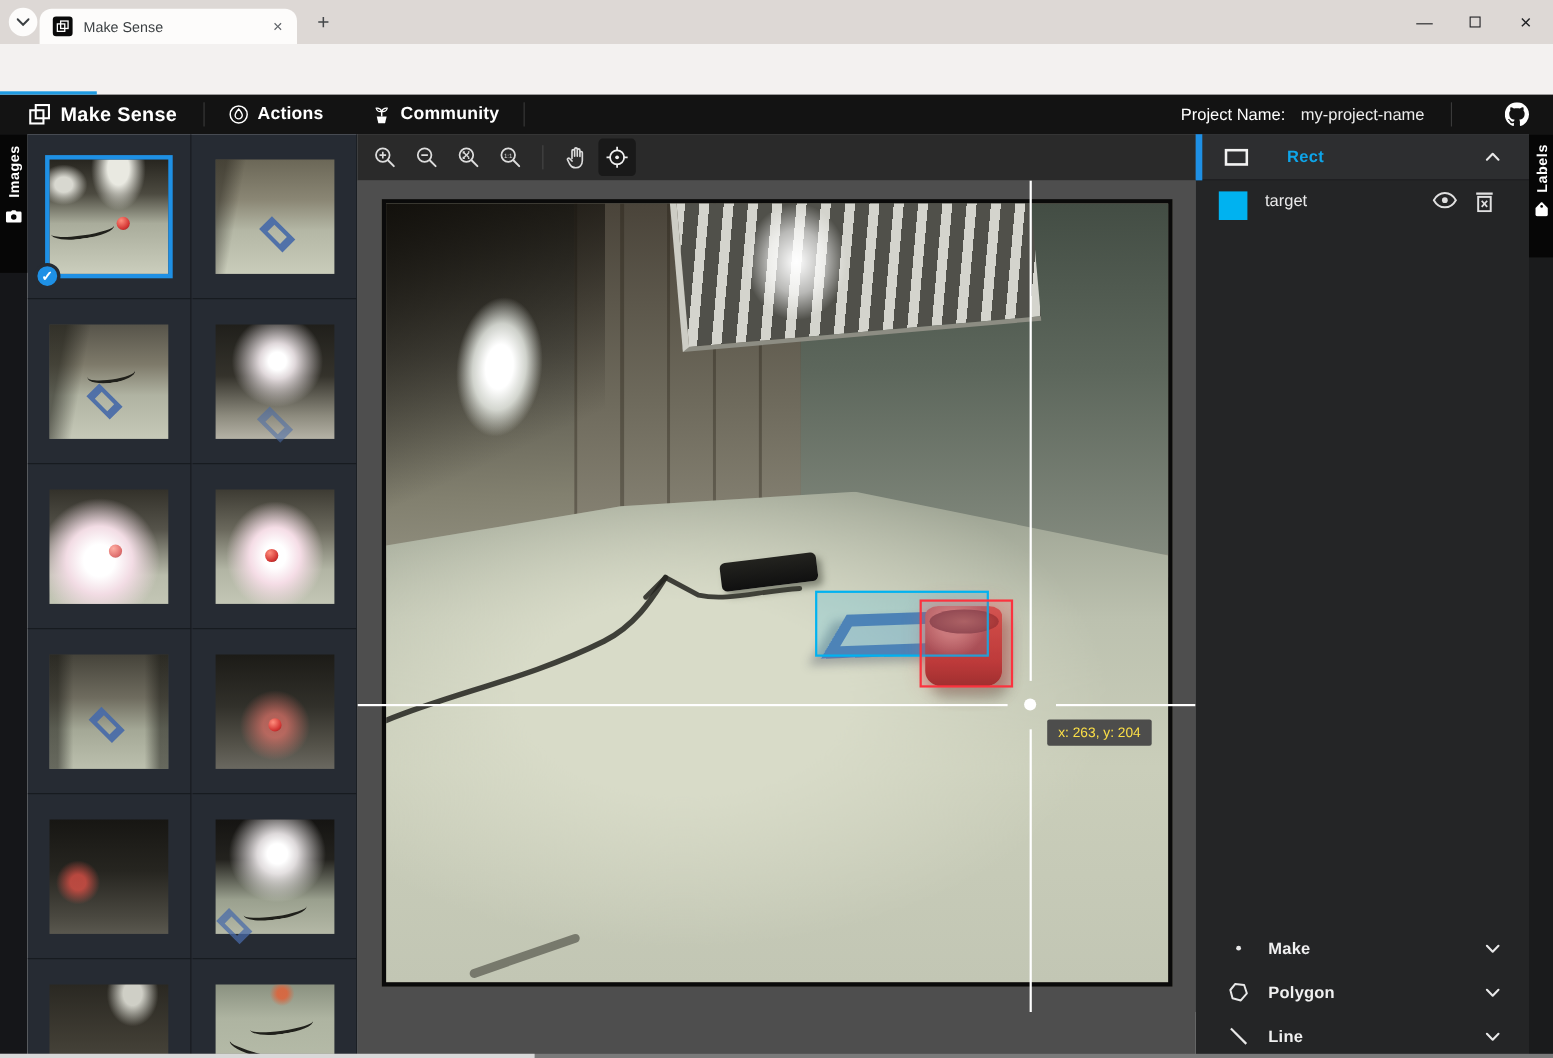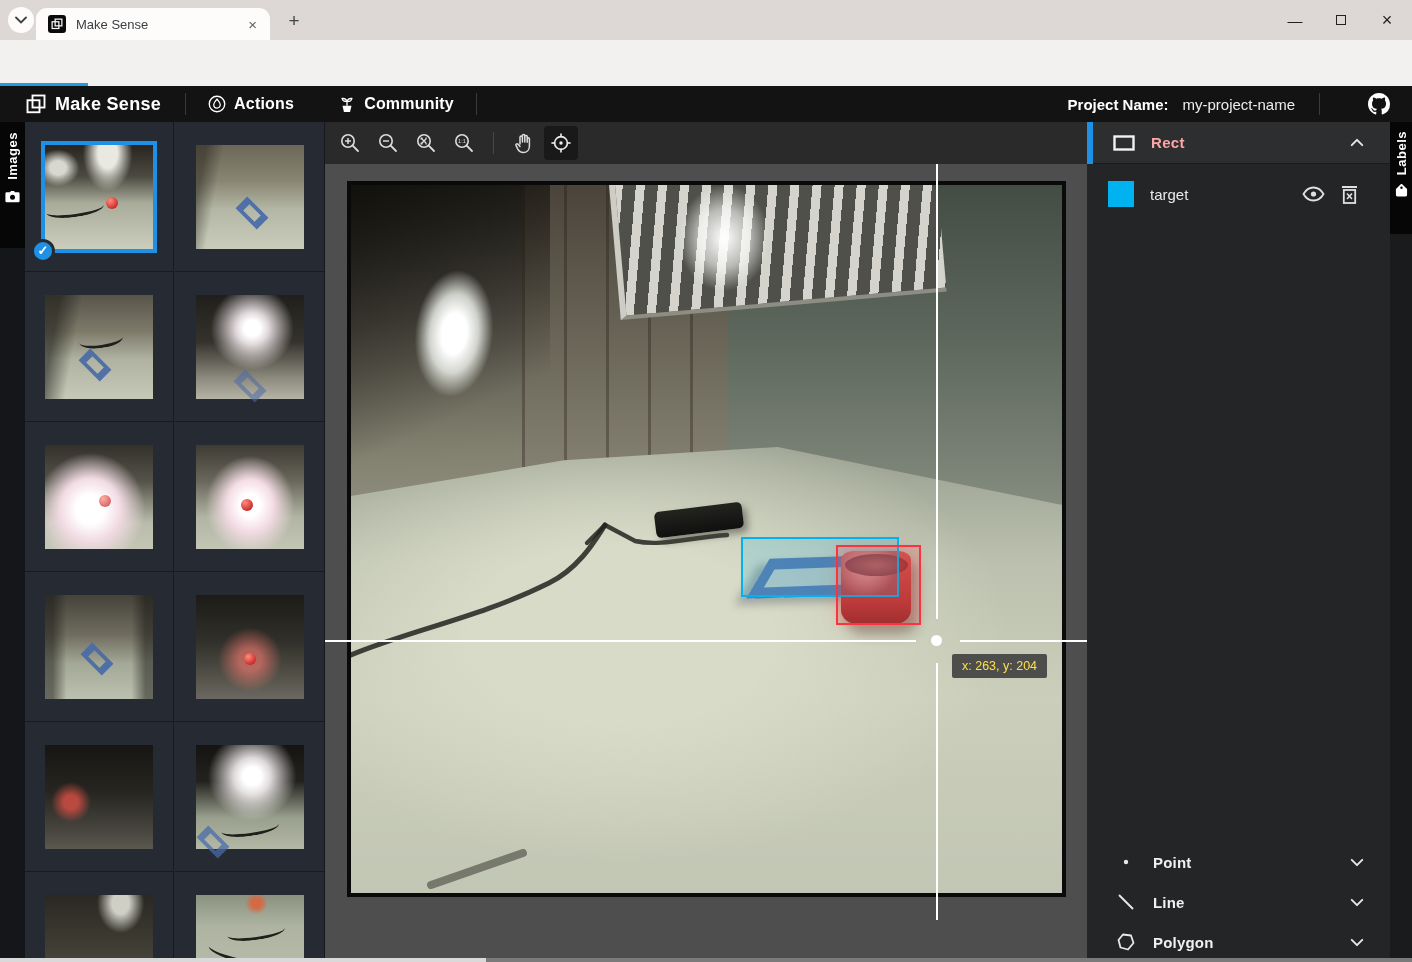--- a/index.html
+++ b/index.html
@@ -43,21 +43,21 @@
   #btn-menu{left:1380px;font-size:16px;color:#44474a}
   #loadbar{position:absolute;left:0;top:83px;width:88px;height:3px;background:#1f9be2;z-index:9}
 
   
   #topnav{position:absolute;left:0;top:86px;width:1412px;height:36px;background:#131313;display:flex;align-items:center;color:#fff}
   #topnav .sep{width:1px;height:22px;background:#3a3a3a}
   #brand{display:flex;align-items:center;gap:9px;padding:0 24px 0 26px}
   #brand .t{font-size:18px;font-weight:700;letter-spacing:.3px}
   .navitem{display:flex;align-items:center;gap:8px;padding:0 22px;font-size:16px;font-weight:700;letter-spacing:.2px}
   #projwrap{margin-left:auto;display:flex;align-items:center}
-  #projwrap .lbl{font-size:15px;font-weight:700}
+  #projwrap .lbl{font-size:15px;font-weight:400}
   #projwrap .val{font-size:15px;color:#ececec;margin-left:14px;font-weight:400}
   #gh{display:flex;align-items:center;padding:0 22px;margin-left:26px}
 
   
   #istrip{position:absolute;left:0;top:122px;width:25px;height:840px;background:#151619}
   #itab{position:absolute;left:0;top:0;width:25px;height:126px;background:#060606;display:flex;flex-direction:column;align-items:center;padding-top:10px;gap:10px}
   .vtext{writing-mode:vertical-rl;transform:rotate(180deg);font-size:13px;font-weight:700;color:#fff;letter-spacing:.5px}
 
   
   #sidebar{position:absolute;left:25px;top:122px;width:300px;height:840px;background:#262b33;overflow:hidden;border-right:1px solid #15181c}
@@ -116,23 +116,23 @@
   #edfoot{position:absolute;left:0;top:798px;width:762px;height:42px;background:#262626;color:#ececec}
   #edfoot .fname{position:absolute;left:0;top:0;width:100%;height:100%;display:flex;align-items:center;justify-content:center;font-size:14px}
   #prev-img{position:absolute;left:256px;top:13px}
   #next-img{position:absolute;left:488px;top:13px}
 
   
   #rpanel{position:absolute;left:1087px;top:122px;width:303px;height:840px;background:#242526}
   #rp-head{position:absolute;left:0;top:0;width:100%;height:42px;background:#2d2e30;display:flex;align-items:center;border-bottom:1px solid #1b1b1d}
   #rp-accent{position:absolute;left:0;top:0;width:6px;height:42px}
   #rp-head .ric{margin-left:26px}
-  #rp-head .t{margin-left:16px;font-size:15px;font-weight:700;color:#fca5a5;letter-spacing:.3px}
+  #rp-head .t{margin-left:35px;font-size:15px;font-weight:700;color:#0ea5e9;letter-spacing:.3px}
   #rp-head .chev{margin-left:auto;margin-right:26px}
-  .lrow{position:absolute;left:0;width:100%;height:40px;display:flex;align-items:center;padding:0 32px 0 21px}
+  .lrow{position:absolute;left:0;width:100%;height:40px;display:flex;align-items:flex-start;padding:0 32px 0 21px}
   .lrow .sw{width:26px;height:26px;flex:0 0 auto}
   .lrow .nm{margin-left:16px;font-size:15px;color:#eaeaea;flex:1 1 auto}
   .lrow .ic{margin-left:16px;display:flex;align-items:center}
   #tools{position:absolute;left:0;bottom:0;width:100%}
   .trow{height:40px;display:flex;align-items:center;padding:0 26px 0 28px;color:#f0f0f0;font-size:15px;font-weight:600}
   .trow .tic{width:22px;display:flex;justify-content:center}
   .trow .tl{margin-left:16px;letter-spacing:.2px}
   .trow .chev{margin-left:auto}
 
   
@@ -461,47 +461,47 @@
   </div>
 
 
   <div id="tools">
     <div class="trow">
       <span class="tic">
           <svg width="6" height="6" viewBox="0 0 6 6">
             <circle cx="3" cy="3" r="2.2" fill="#e8e8e8"></circle>
           </svg>
         </span>
-      <span class="tl">Point</span>
+      <span class="tl">Make</span>
+      <svg class="chev" width="14" height="9" viewBox="0 0 16 10">
+          <polyline points="2,2 8,8 14,2" fill="none" stroke="#e8e8e8" stroke-width="2.2" stroke-linecap="round" stroke-linejoin="round"></polyline>
+        </svg>
+    </div>
+    <div class="trow">
+      <span class="tic">
+          <svg width="20" height="20" viewBox="0 0 20 20">
+            <path d="M7 2.5 15 3.5 17.5 11 12 17.5 4.5 15.5 2.5 8Z" fill="none" stroke="#e8e8e8" stroke-width="1.8" stroke-linejoin="round"></path>
+          </svg>
+        </span>
+      <span class="tl">Polygon</span>
       <svg class="chev" width="14" height="9" viewBox="0 0 16 10">
           <polyline points="2,2 8,8 14,2" fill="none" stroke="#e8e8e8" stroke-width="2.2" stroke-linecap="round" stroke-linejoin="round"></polyline>
         </svg>
     </div>
     <div class="trow">
       <span class="tic">
           <svg width="18" height="18" viewBox="0 0 18 18">
             <line x1="2" y1="2" x2="16" y2="16" stroke="#e8e8e8" stroke-width="2"></line>
           </svg>
         </span>
       <span class="tl">Line</span>
       <svg class="chev" width="14" height="9" viewBox="0 0 16 10">
           <polyline points="2,2 8,8 14,2" fill="none" stroke="#e8e8e8" stroke-width="2.2" stroke-linecap="round" stroke-linejoin="round"></polyline>
         </svg>
     </div>
-    <div class="trow">
-      <span class="tic">
-          <svg width="20" height="20" viewBox="0 0 20 20">
-            <path d="M7 2.5 15 3.5 17.5 11 12 17.5 4.5 15.5 2.5 8Z" fill="none" stroke="#e8e8e8" stroke-width="1.8" stroke-linejoin="round"></path>
-          </svg>
-        </span>
-      <span class="tl">Polygon</span>
-      <svg class="chev" width="14" height="9" viewBox="0 0 16 10">
-          <polyline points="2,2 8,8 14,2" fill="none" stroke="#e8e8e8" stroke-width="2.2" stroke-linecap="round" stroke-linejoin="round"></polyline>
-        </svg>
-    </div>
   </div>
 </div>
 
 <div id="lstrip">
   <div id="ltab">
     <span class="vtext">Labels</span>
     <svg width="13" height="14" viewBox="0 0 14 15">
         <path d="M7.5 1 13 6.5V13a1.5 1.5 0 0 1-1.5 1.5h-9A1.5 1.5 0 0 1 1 13V6.5L6.5 1Z" fill="#fff"></path>
         <circle cx="7" cy="5" r="1.3" fill="#060606"></circle>
       </svg>

